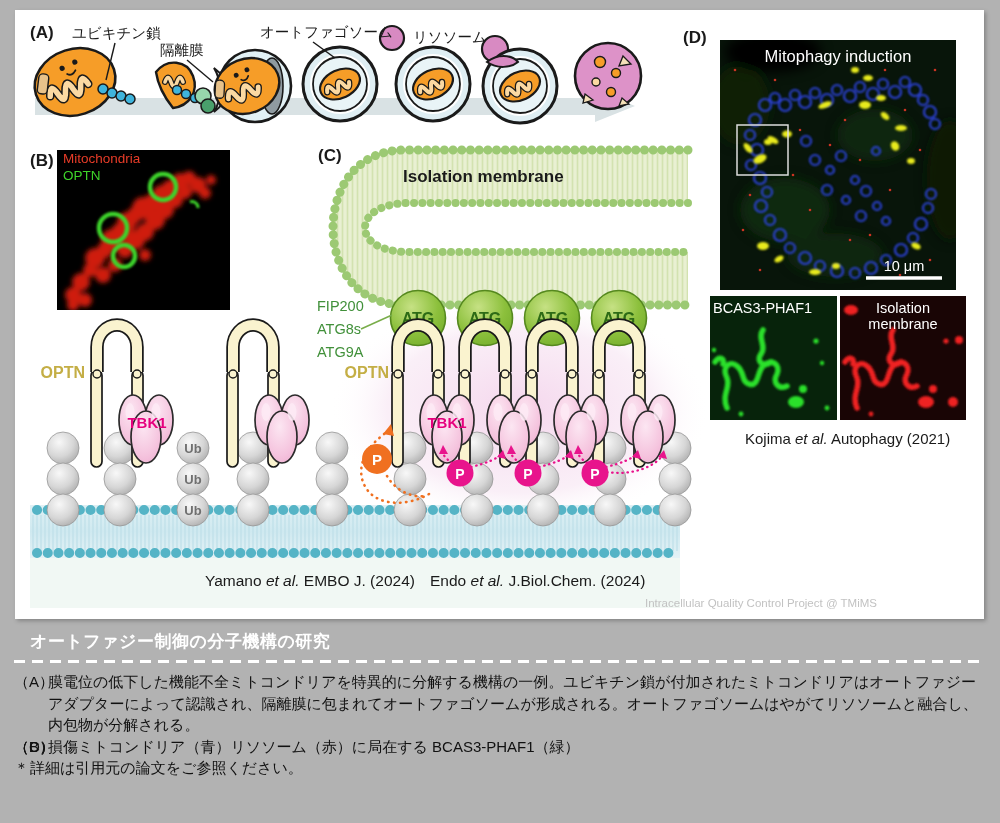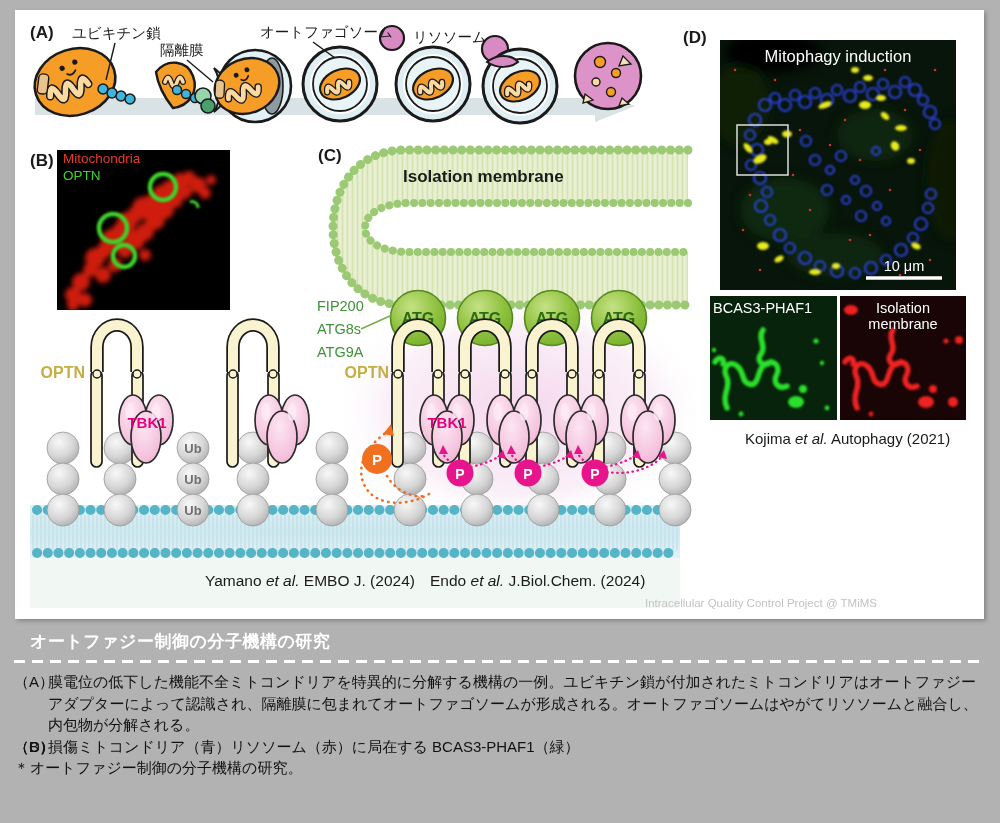--- a/index.html
+++ b/index.html
@@ -525,15 +525,15 @@
 </div>
 
 <div class="footer">
   <div class="f-title">オートファジー制御の分子機構の研究</div>
   <div class="f-rule"></div>
   <div class="f-captions">
     <div class="cap"><span class="tag">（A）</span><span class="txt">膜電位の低下した機能不全ミトコンドリアを特異的に分解する機構の一例。ユビキチン鎖が付加されたミトコンドリアはオートファジーアダプターによって認識され、隔離膜に包まれてオートファゴソームが形成される。オートファゴソームはやがてリソソームと融合し、内包物が分解される。</span></div>
     <div class="cap"><span class="tag">（B）</span></div>
     <div class="cap"><span class="tag">（C）</span></div>
     <div class="cap"><span class="tag">（D）</span><span class="txt">損傷ミトコンドリア（青）リソソーム（赤）に局在する BCAS3-PHAF1（緑）</span></div>
-    <div class="cap cap--note"><span class="tag">＊</span><span class="txt">オートファジー制御の分子機構の研究。</span></div>
+    <div class="cap cap--note"><span class="tag">＊</span><span class="txt">詳細は引用元の論文をご参照ください。</span></div>
   </div>
 </div>
 
 </body></html>

